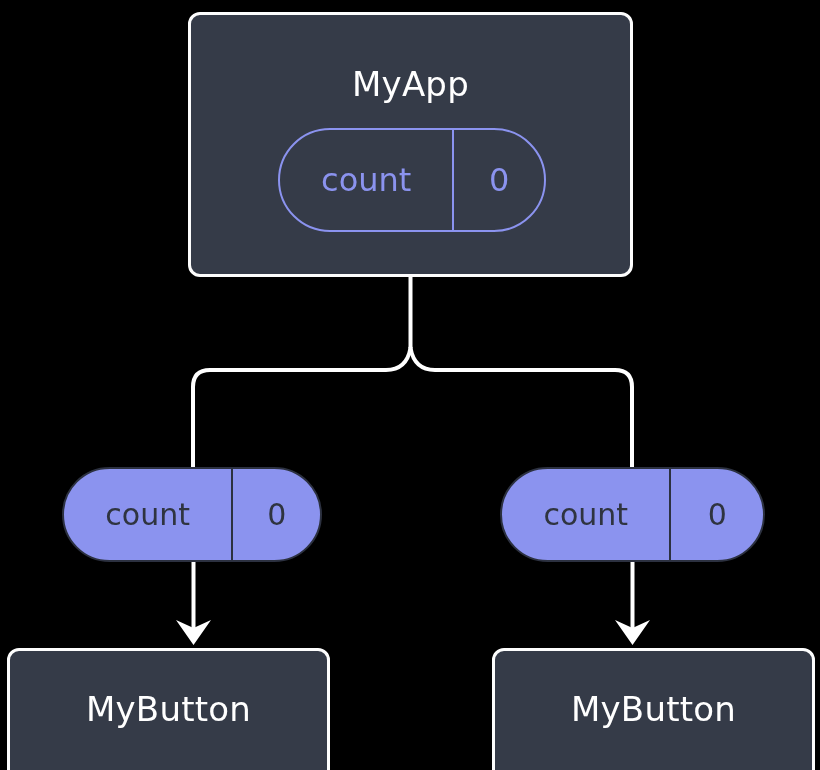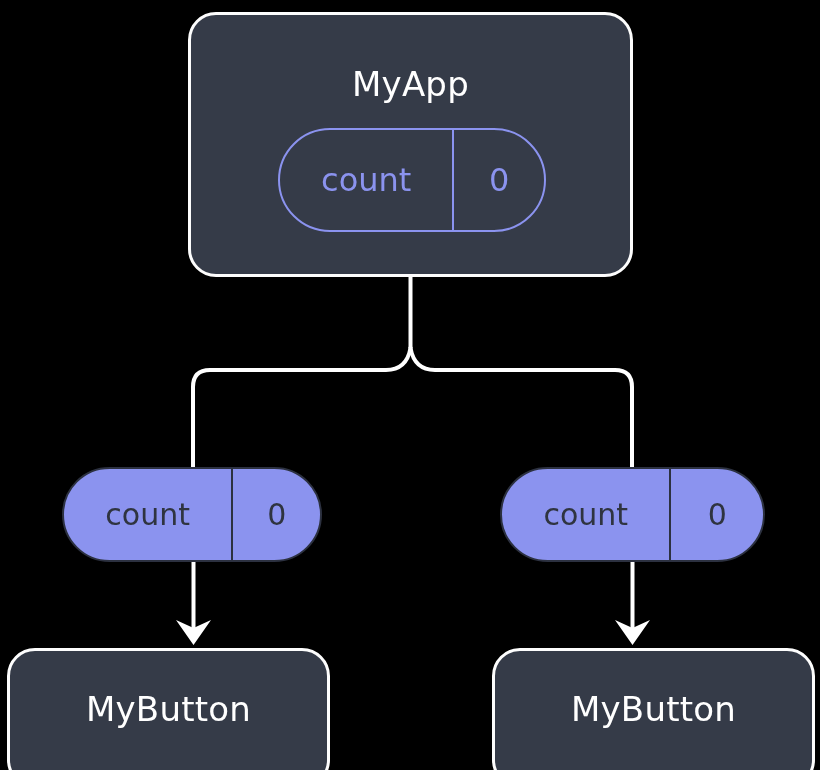--- a/index.html
+++ b/index.html
@@ -27,21 +27,21 @@
     height: 770px;
     pointer-events: none;
   }
 
   
   .comp-box {
     position: absolute;
     box-sizing: border-box;
     background: #353b48;
     border: 3px solid #fdfdfd;
-    border-radius: 28px;
+    border-radius: 12px;
     display: flex;
     flex-direction: column;
     align-items: center;
   }
   .comp-title {
     color: #ffffff;
     font-size: 34px;
     line-height: 1;
     letter-spacing: 0.2px;
     white-space: nowrap;

